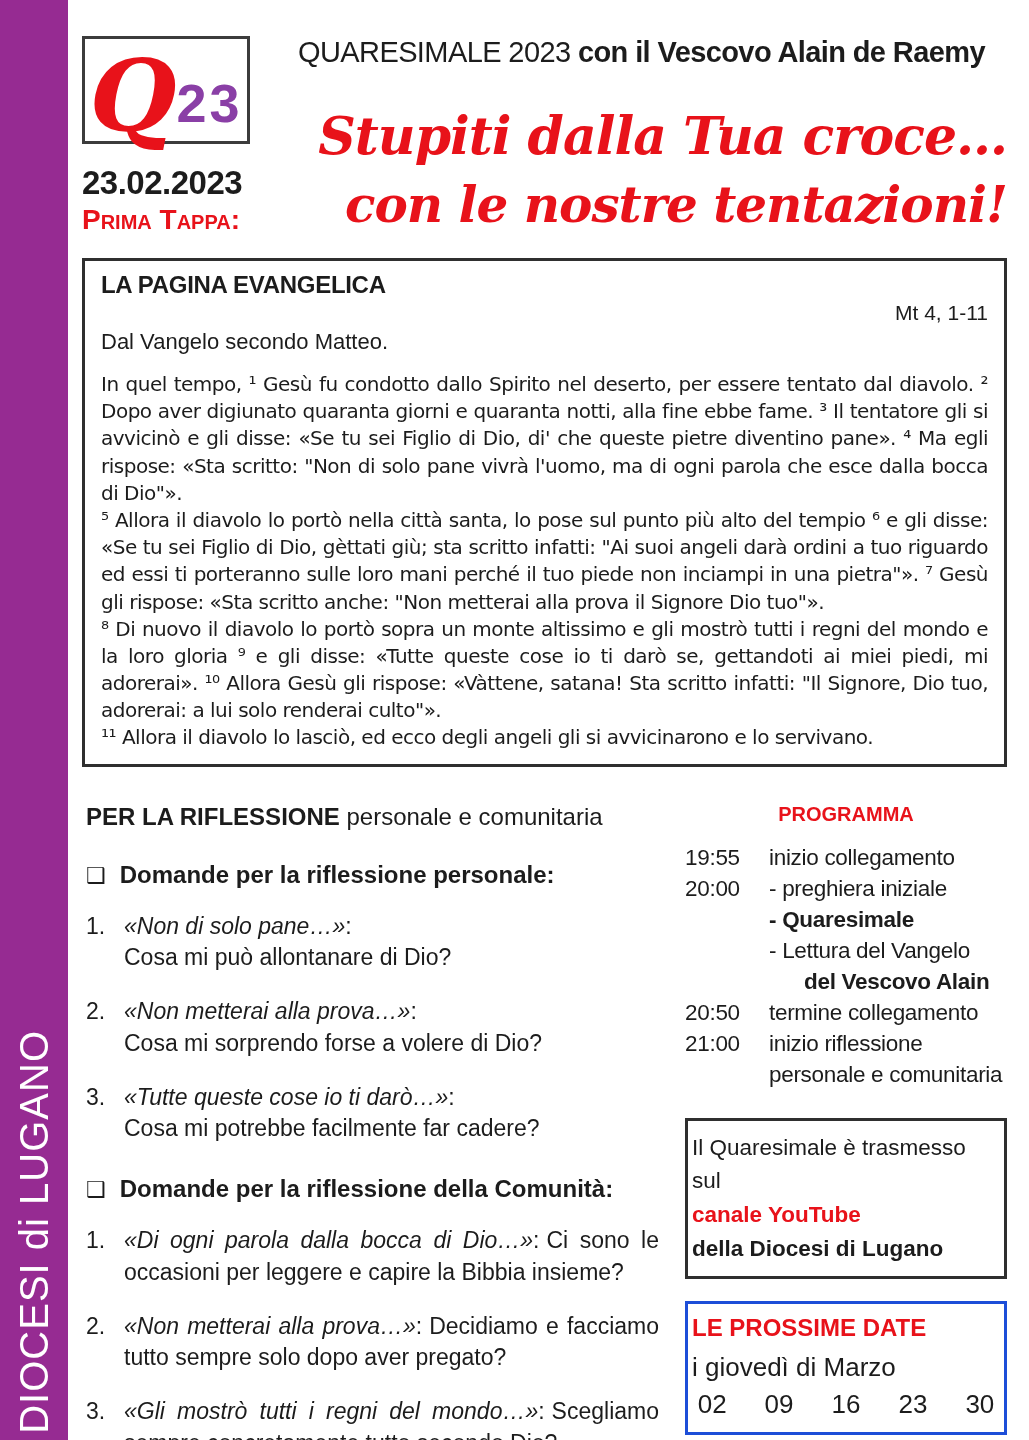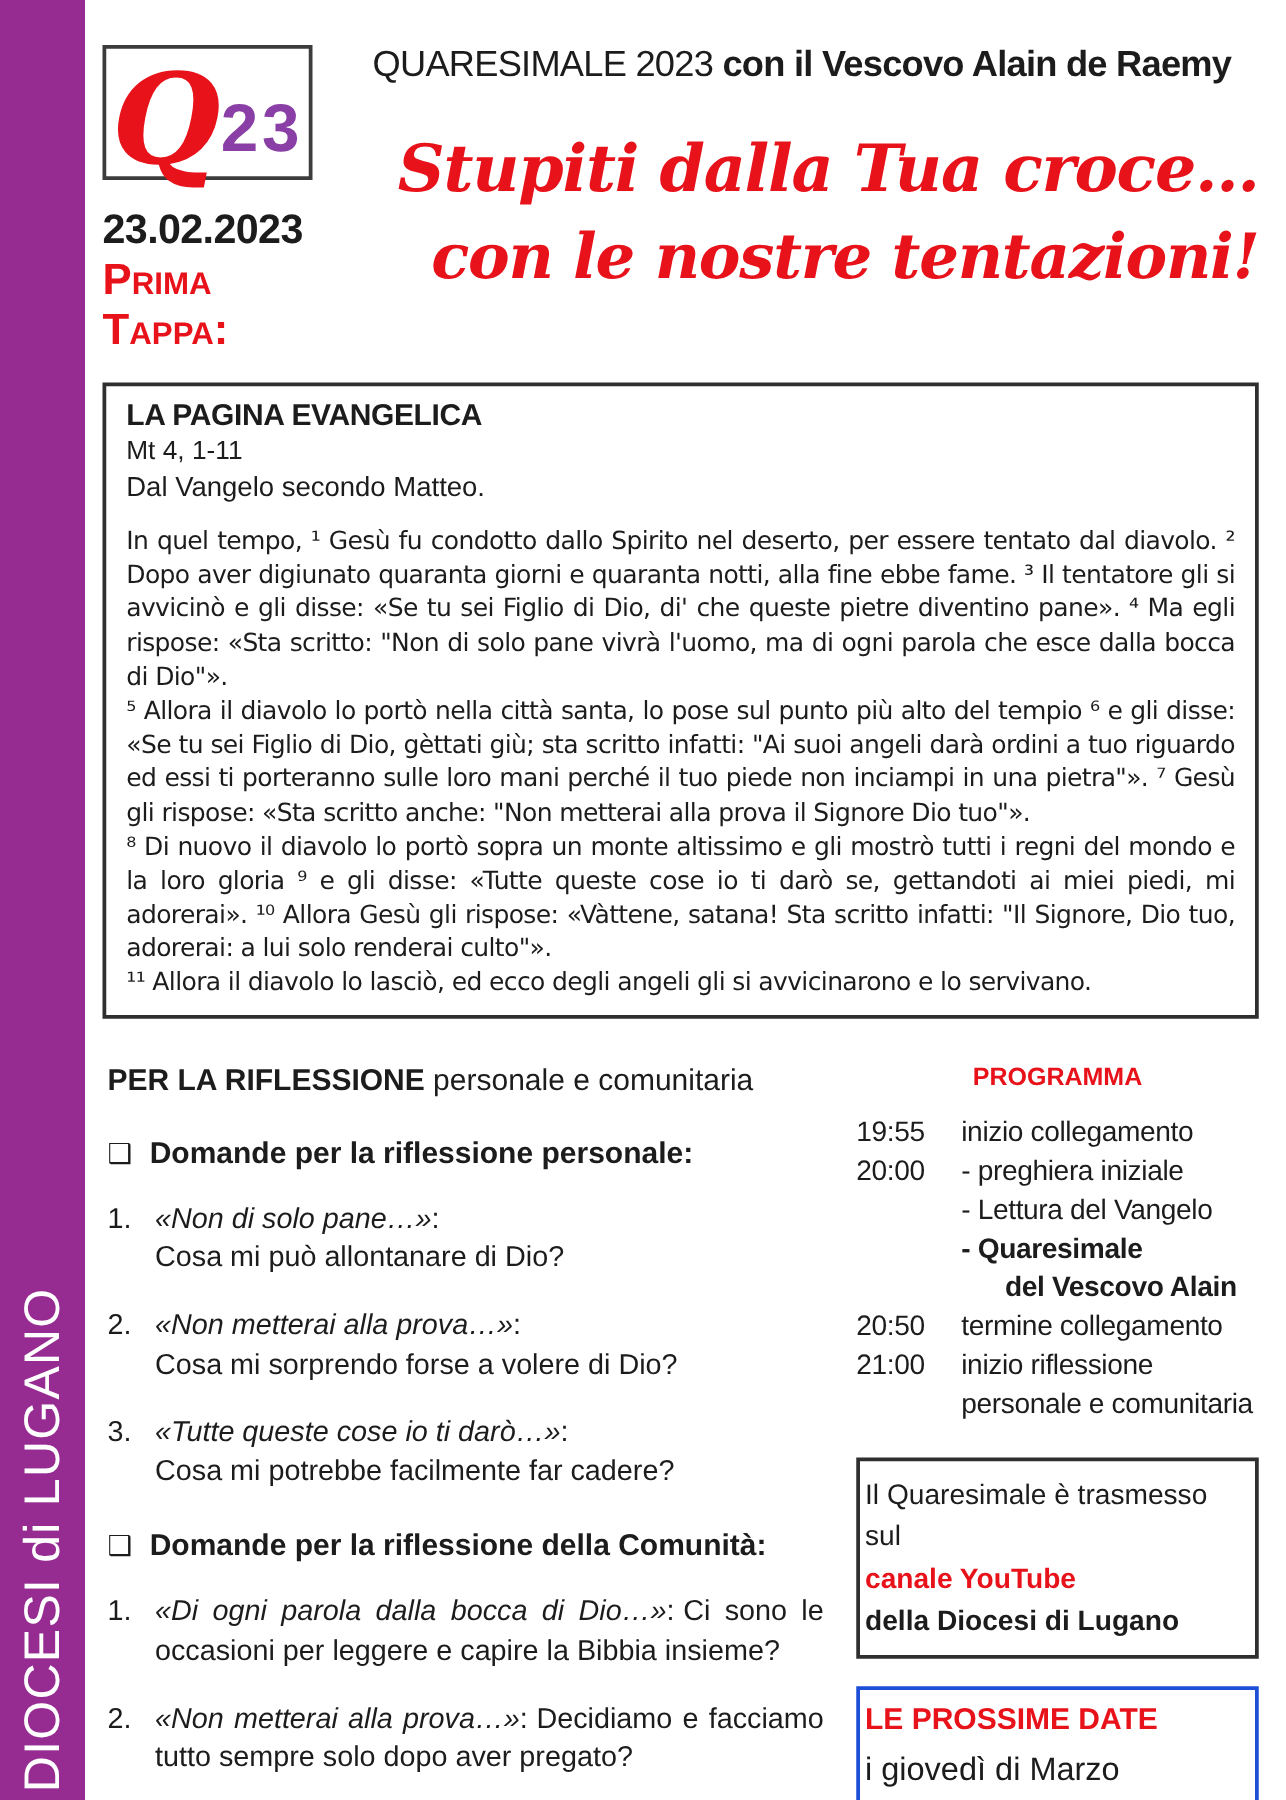--- a/index.html
+++ b/index.html
@@ -28,36 +28,36 @@
   .logo-box {
     width:168px; height:108px; border:3px solid #3c3c3c; background:#fff;
     display:flex; align-items:center; justify-content:center; overflow:visible;
   }
   .logo-q {
     font-family:"DejaVu Serif", serif; font-weight:700; font-style:italic;
     font-size:100px; line-height:0.82; color:var(--accent_red); margin-top:10px;
   }
   .logo-23 { font-size:54px; font-weight:700; color:var(--logo_violet); letter-spacing:3px; margin-top:26px; }
   .date-label { font-size:33px; font-weight:700; margin-top:20px; letter-spacing:-0.5px; }
-  .stage-label { font-size:35px; font-weight:700; color:var(--accent_red); font-variant:small-caps; margin-top:2px; }
+  .stage-label { font-size:28px; font-weight:700; color:var(--accent_red); font-variant:small-caps; margin-top:2px; }
 
   .right-head { flex:1; margin-left:26px; min-width:0; }
   .main-title { font-size:29px; font-weight:400; letter-spacing:-0.6px; white-space:nowrap; }
   .main-title .bold { font-weight:700; }
   .script-block {
     text-align:right; color:var(--accent_red);
     font-family:"DejaVu Serif", serif; font-style:italic; font-weight:700;margin-top:40px;
   }
   .script-line1 { font-size:52px; line-height:1.05; margin-top:12px; letter-spacing:-1px; }
   .script-line2 { font-size:50px; line-height:1.0; margin-top:16px; letter-spacing:-1px; }
 
   
   .gospel-box { margin-top:22px; border:3px solid #2f2f2f; padding:10px 16px 12px; }
   .gospel-heading { font-size:24px; font-weight:700; letter-spacing:-0.3px; }
-  .gospel-ref { text-align:left; font-size:21px; margin-top:2px; }
+  .gospel-ref { text-align:right; font-size:21px; margin-top:2px; }
   .gospel-intro { font-size:22px; margin-top:4px; }
   .gpara {
     font-family:"DejaVu Sans", sans-serif; font-size:20px; line-height:1.36;
     letter-spacing:-0.5px; text-align:justify;
   }
   .gpara.first { margin-top:16px; }
 
   
   .lower { display:flex; margin-top:36px; }
   .left-col { flex:1; min-width:0; padding-left:4px; }
@@ -188,27 +188,27 @@
         <h3 class="prog-head">PROGRAMMA</h3>
         <div class="prog-rows">
           <div class="prow">
               <span class="ptime">19:55</span>
               <span class="ptext">inizio collegamento</span>
             </div>
           <div class="prow">
               <span class="ptime">20:00</span>
               <span class="ptext">-  preghiera iniziale</span>
             </div>
+          <div class="prow bold">
+              <span class="ptime"></span>
+              <span class="ptext">-  Quaresimale</span>
+            </div>
           <div class="prow">
               <span class="ptime"></span>
               <span class="ptext">-  Lettura del Vangelo</span>
-            </div>
-          <div class="prow bold">
-              <span class="ptime"></span>
-              <span class="ptext">-  Quaresimale</span>
             </div>
           <div class="prow bold indent">
               <span class="ptime"></span>
               <span class="ptext">del Vescovo Alain</span>
             </div>
           <div class="prow">
               <span class="ptime">20:50</span>
               <span class="ptext">termine collegamento</span>
             </div>
           <div class="prow">

